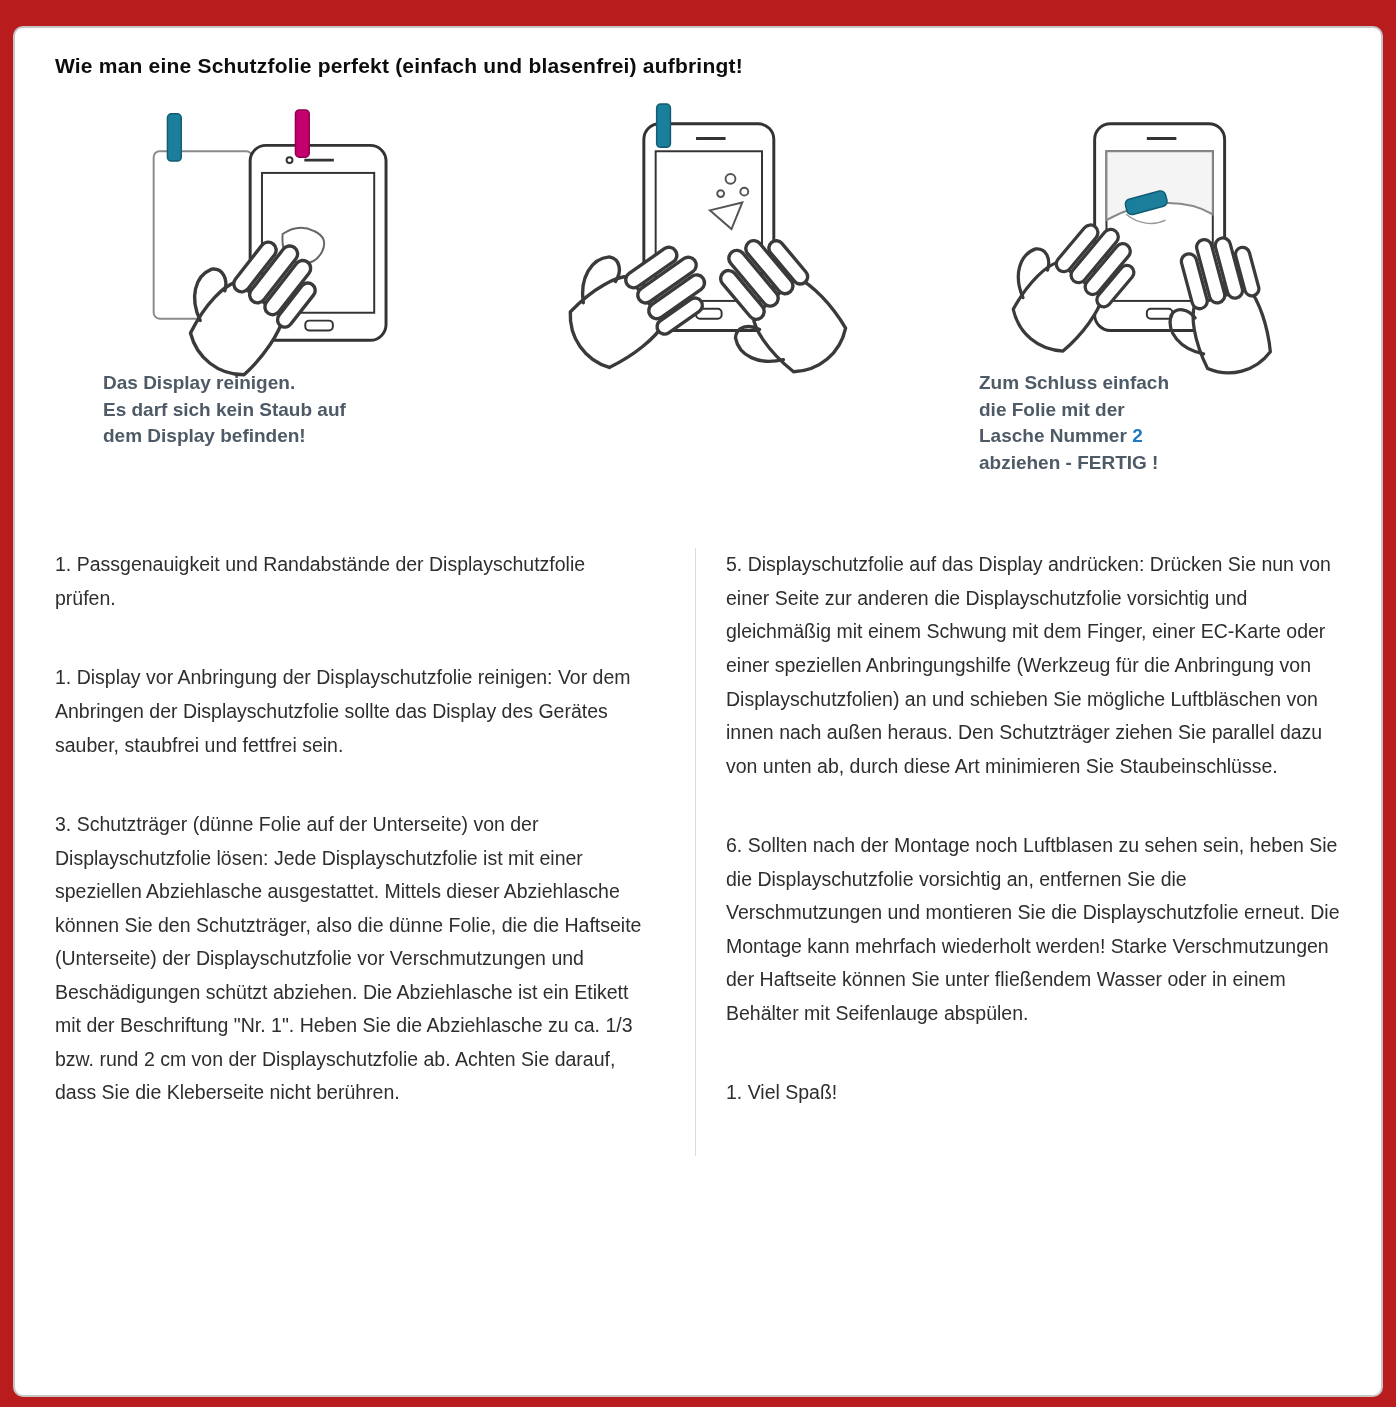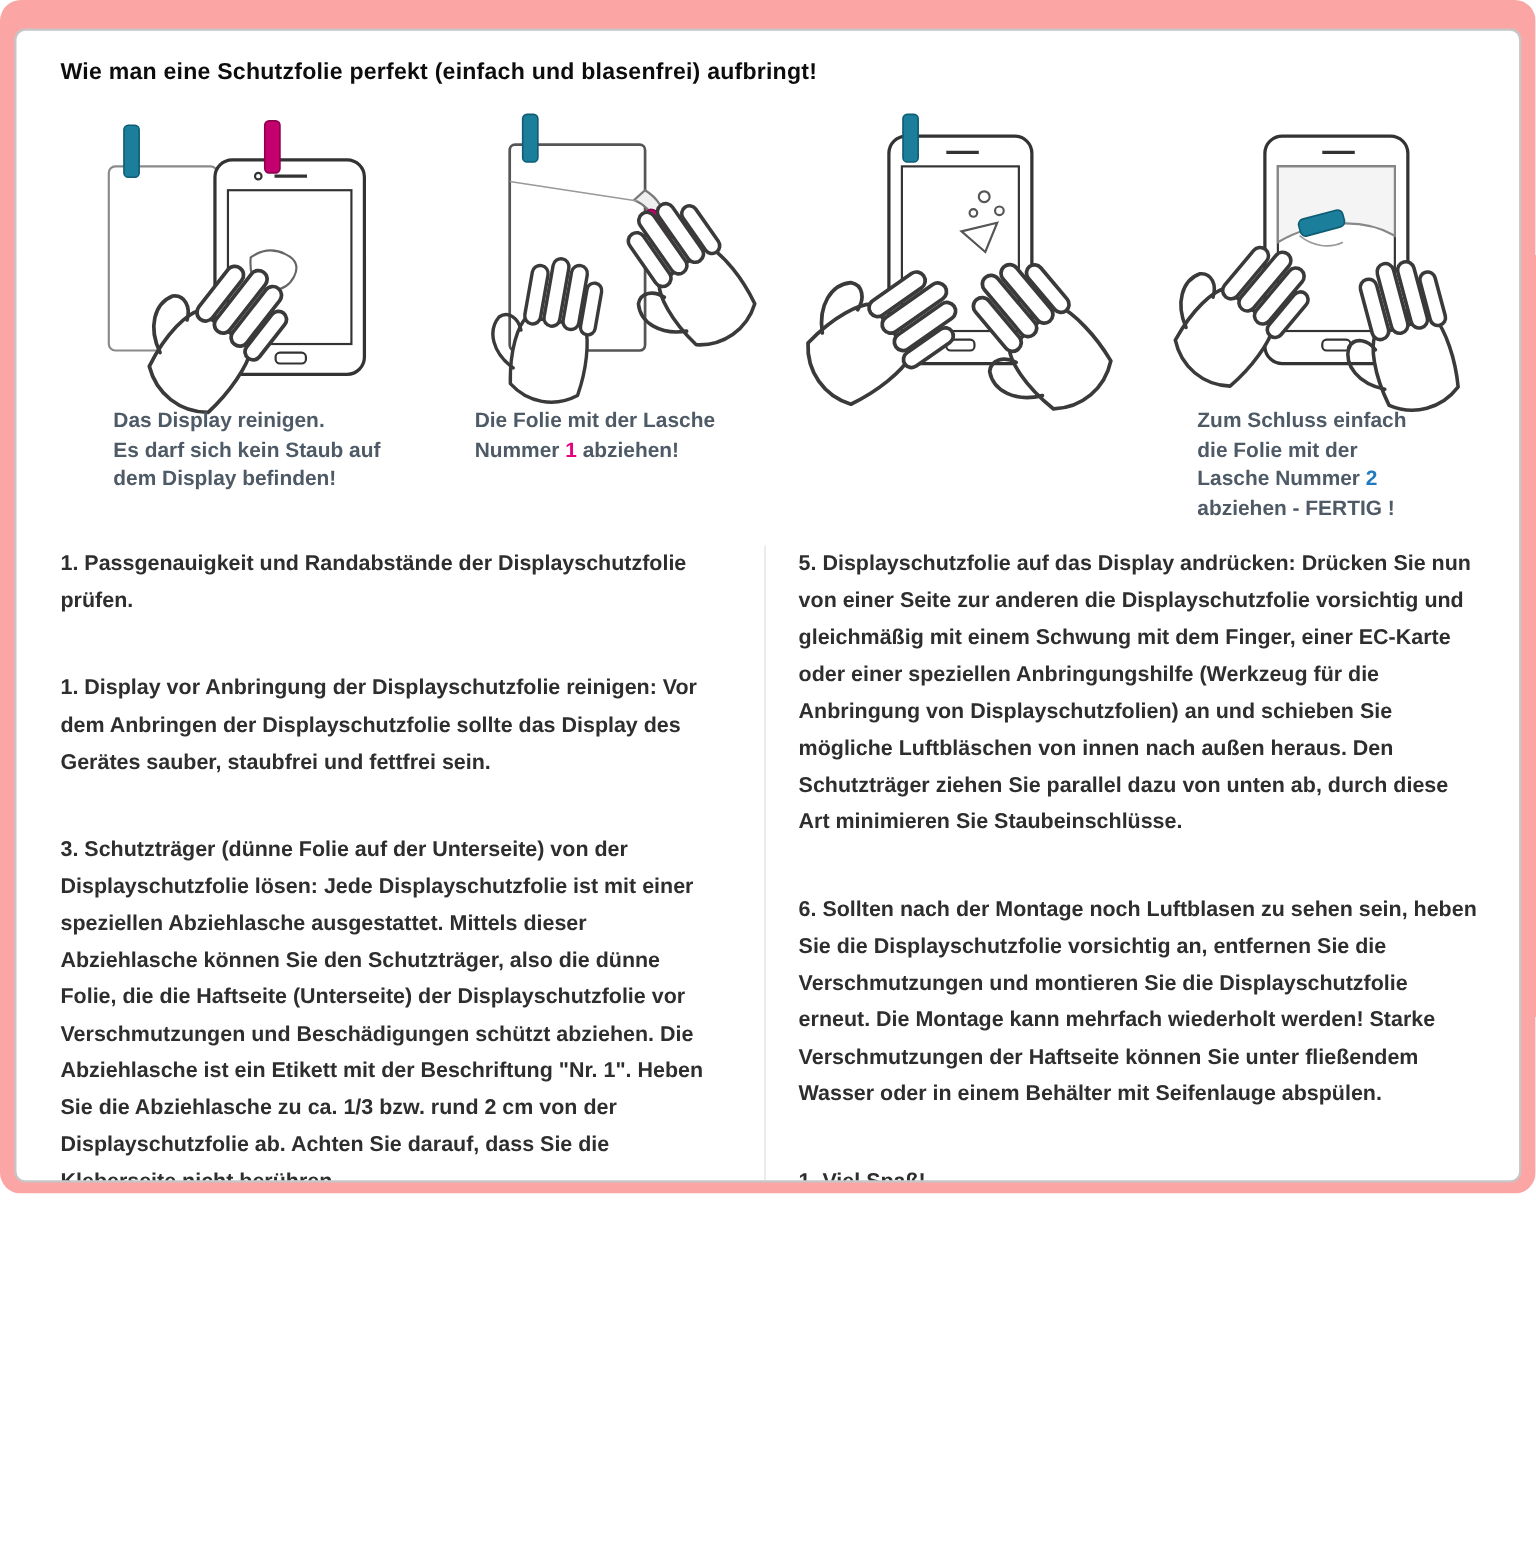--- a/index.html
+++ b/index.html
@@ -1,38 +1,38 @@
 <!DOCTYPE html>
 <html><head>
 <meta charset="utf-8">
 <style>
   html,body { margin:0; padding:0; background:#ffffff; }
   body { font-family:"Liberation Sans", sans-serif; }
-  .page { position:relative; width:1396px; height:1085px; background:#fca5a5; overflow:hidden;border-radius:19px; }
+  .page { position:relative; width:1396px; height:1407px; background:#b91c1c; overflow:hidden; }
   .frame {
     position:absolute; left:13px; top:26px; right:13px; bottom:10px;
     border:2px solid #c6c6c6; border-radius:10px;
     box-sizing:border-box; background:#ffffff; overflow:hidden;
   }
   h1.title {
     margin:26px 0 0 40px;
     font-size:21px; font-weight:bold; color:#0d0d0d; letter-spacing:0.2px;
   }
   .panels { display:flex; margin:26px 26px 0 26px;justify-content:center; }
   .panel { flex:1 1 0; min-width:0; }
   .art { height:256px; }
   .art svg { width:100%; height:100%; overflow:visible; display:block; }
   .caption {
     padding-left:62px; padding-right:6px; margin-top:10px;
     font-size:19px; font-weight:bold; color:#4e5a66;
     line-height:1.4; white-space:pre-line;
   }
   .caption .num1 { color:#e6007e; }
   .caption .num2 { color:#1f7ac2; }
-  .cols { display:flex; margin:20px 36px 0 40px;font-weight:bold; }
+  .cols { display:flex; margin:72px 36px 0 40px; }
   .col { font-size:19.5px; line-height:1.72; color:#2e2e2e; }
   .col.left { width:640px; padding-right:46px; box-sizing:border-box; }
   .divider { width:1px; background:#dcdcdc; align-self:stretch; }
   .col.right { flex:1; padding-left:30px; min-width:0; }
   .col p { margin:0 0 46px 0; }
   .hidden-defs { position:absolute; width:0; height:0; overflow:hidden; }
 </style>
 </head>
 <body>
 
@@ -71,35 +71,20 @@
             <rect x="196" y="6" width="14" height="48" rx="4" fill="#c4006e" stroke="#8d004f" stroke-width="1.5"></rect>
             <path d="M183,132 q16,-11 32,-3 q15,7 8,21 q-8,15 -25,11 q-17,-3 -15,-29 z" fill="#ffffff" stroke="#666" stroke-width="2"></path>
             <use href="#hand" transform="translate(118,252) rotate(38) scale(1.15)"></use>
           </svg>
         </div>
         <div class="caption"><span>Das Display reinigen.
 Es darf sich kein Staub auf
 dem Display befinden!</span></div>
       </div>
 
-      <div class="panel">
-        <div class="art">
-          <svg viewBox="0 0 320 260">
-            <rect x="88" y="28" width="125" height="190" rx="5" fill="#ffffff" stroke="#555" stroke-width="2.5"></rect>
-            <rect x="100" y="0" width="14" height="44" rx="4" fill="#1b7f9c" stroke="#0f5c74" stroke-width="1.5"></rect>
-            <path d="M213,70 C 236,84 238,112 216,124 C 227,106 223,88 203,79 Z" fill="#efefef" stroke="#777" stroke-width="2"></path>
-            <line x1="88" y1="62" x2="206" y2="80" stroke="#999" stroke-width="1.5"></line>
-            <rect x="216" y="86" width="42" height="16" rx="5" transform="rotate(25 216 86)" fill="#c4006e" stroke="#8d004f" stroke-width="1.5"></rect>
-            <use href="#hand" transform="translate(120,252) rotate(10) scale(1.05)"></use>
-            <use href="#hand" transform="translate(286,192) rotate(-35) scale(1.1)"></use>
-          </svg>
-        </div>
-        <div class="caption"><span>Die Folie mit der Lasche
-Nummer </span><span class="num1">1</span><span> abziehen!</span></div>
-      </div>
 
       <div class="panel">
         <div class="art">
           <svg viewBox="0 0 320 260">
             <g stroke="#333" fill="#ffffff">
               <rect x="105" y="20" width="132" height="210" rx="16" stroke-width="3"></rect>
               <rect x="117" y="48" width="108" height="152" stroke-width="2"></rect>
               <line x1="158" y1="35" x2="188" y2="35" stroke-width="3"></line>
               <rect x="158" y="208" width="26" height="10" rx="4" stroke-width="2"></rect>
             </g>

